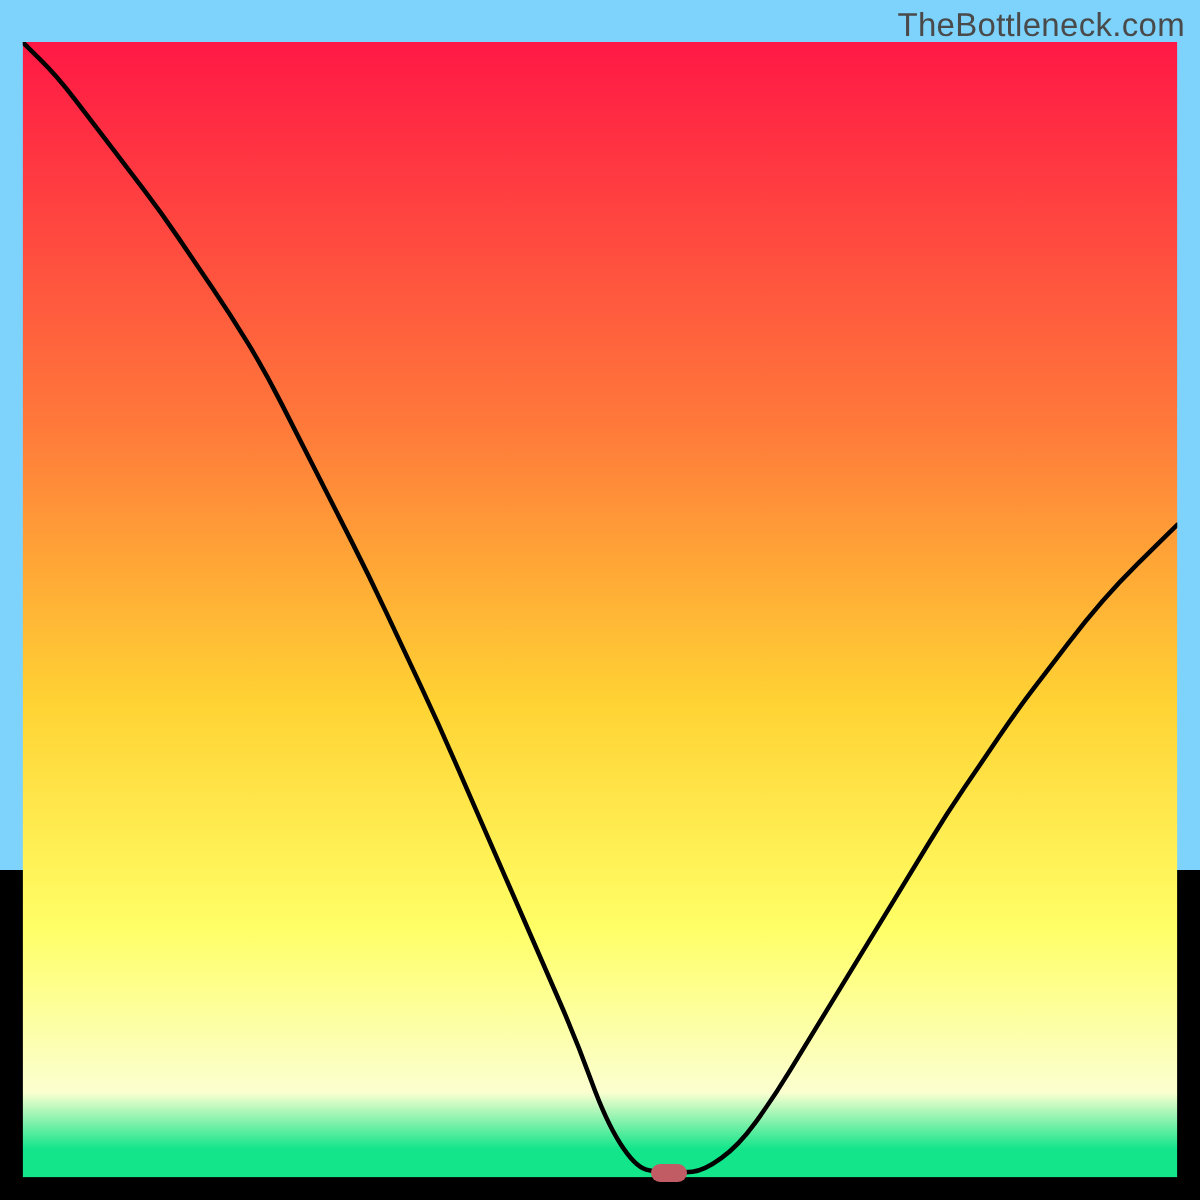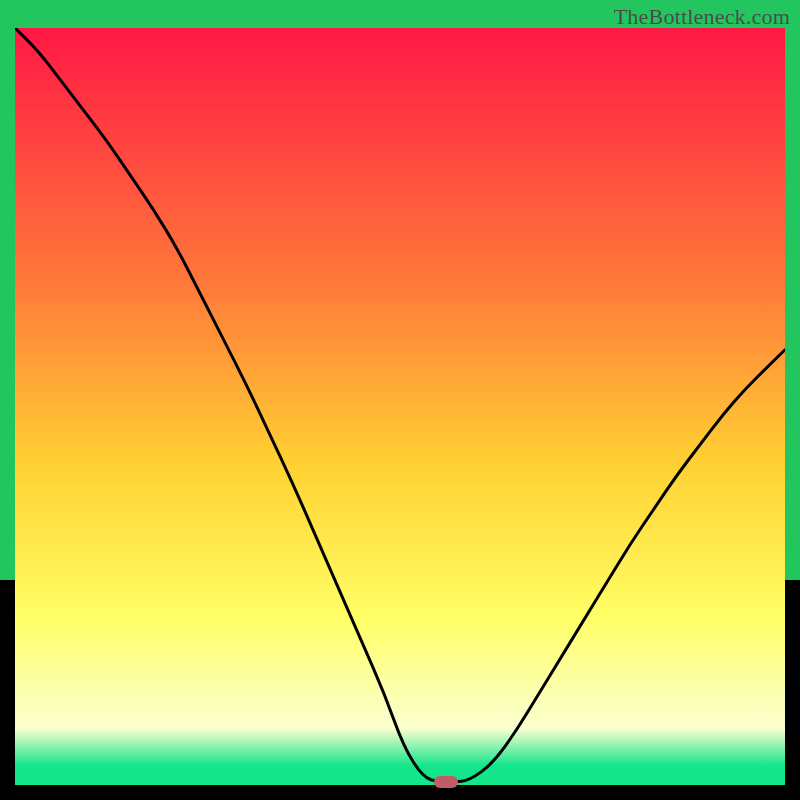--- a/index.html
+++ b/index.html
@@ -8,22 +8,21 @@
     width: 800px;
     height: 800px;
     background: #000;
     font-family: Arial, Helvetica, sans-serif;
     overflow: hidden;
   }
   .stage {
     position: relative;
     width: 800px;
     height: 580px;
-    background: #22c55e;
-    font-family: Liberation Serif, serif;
+    background: #7dd3fc;
   }
   .watermark {
     position: absolute;
     top: 4px;
     right: 10px;
     color: #4a4a4a;
     font-size: 22px;
     font-weight: 500;
     letter-spacing: 0.2px;
     z-index: 20;

